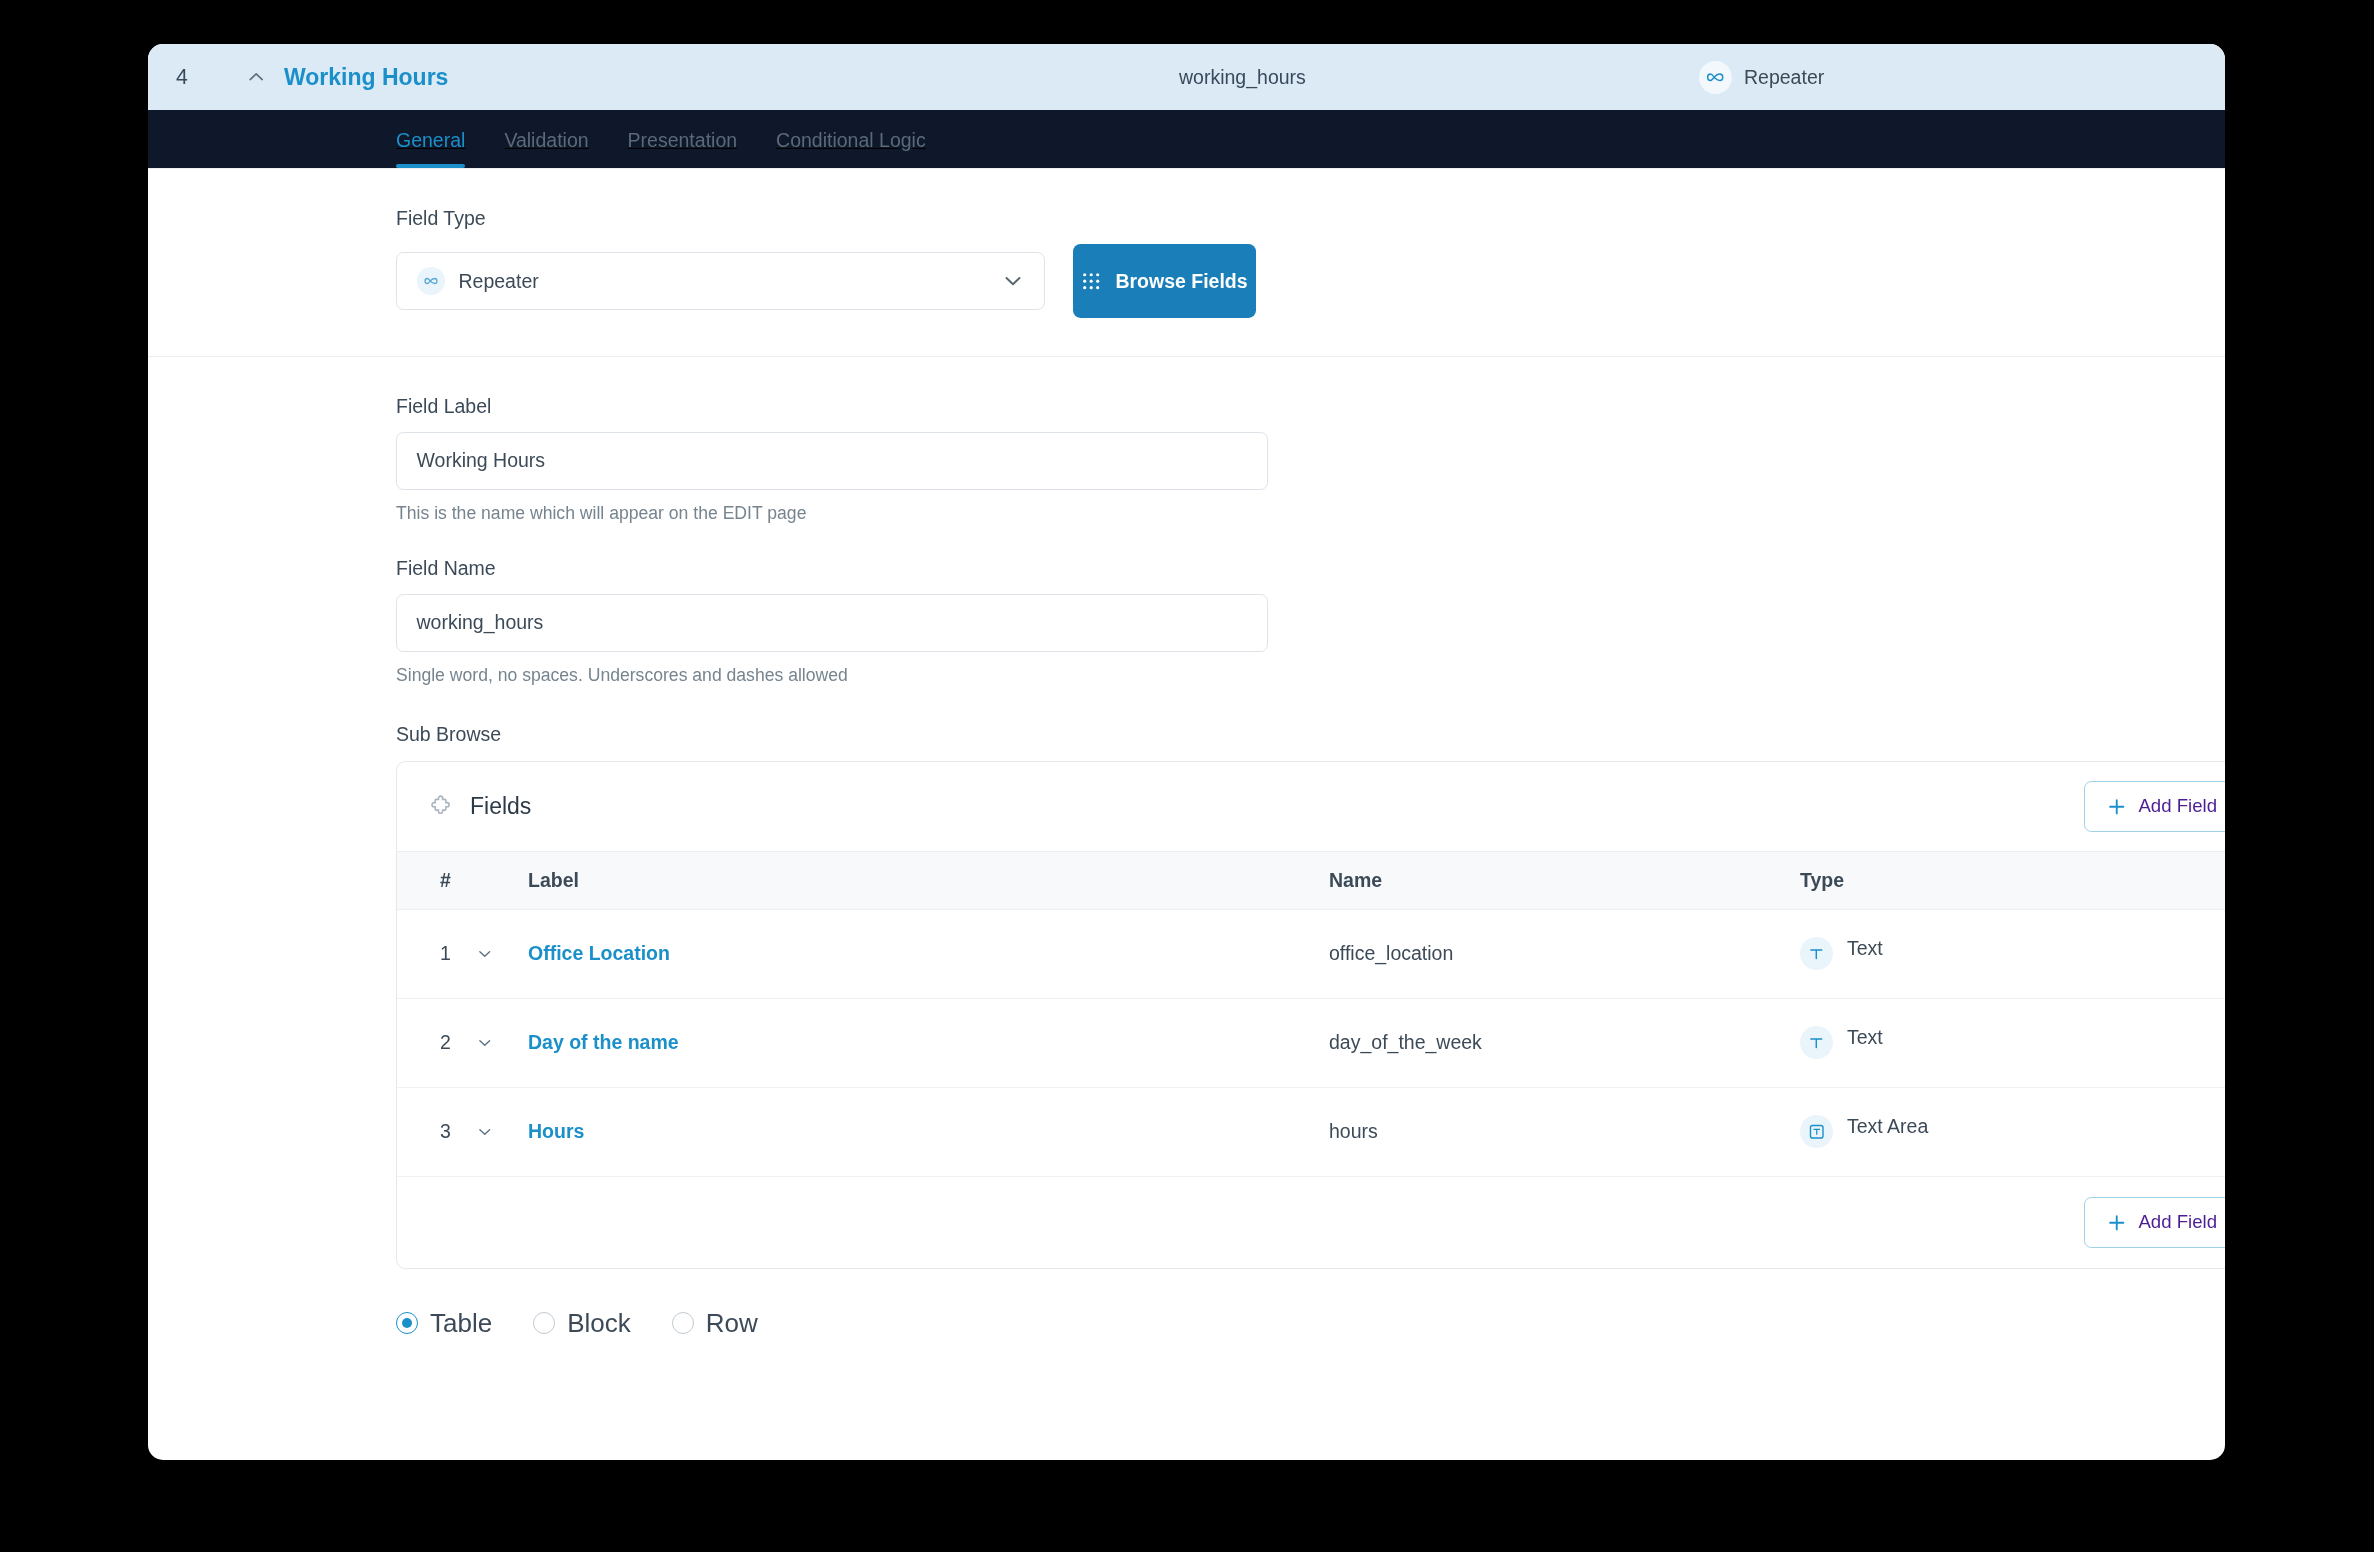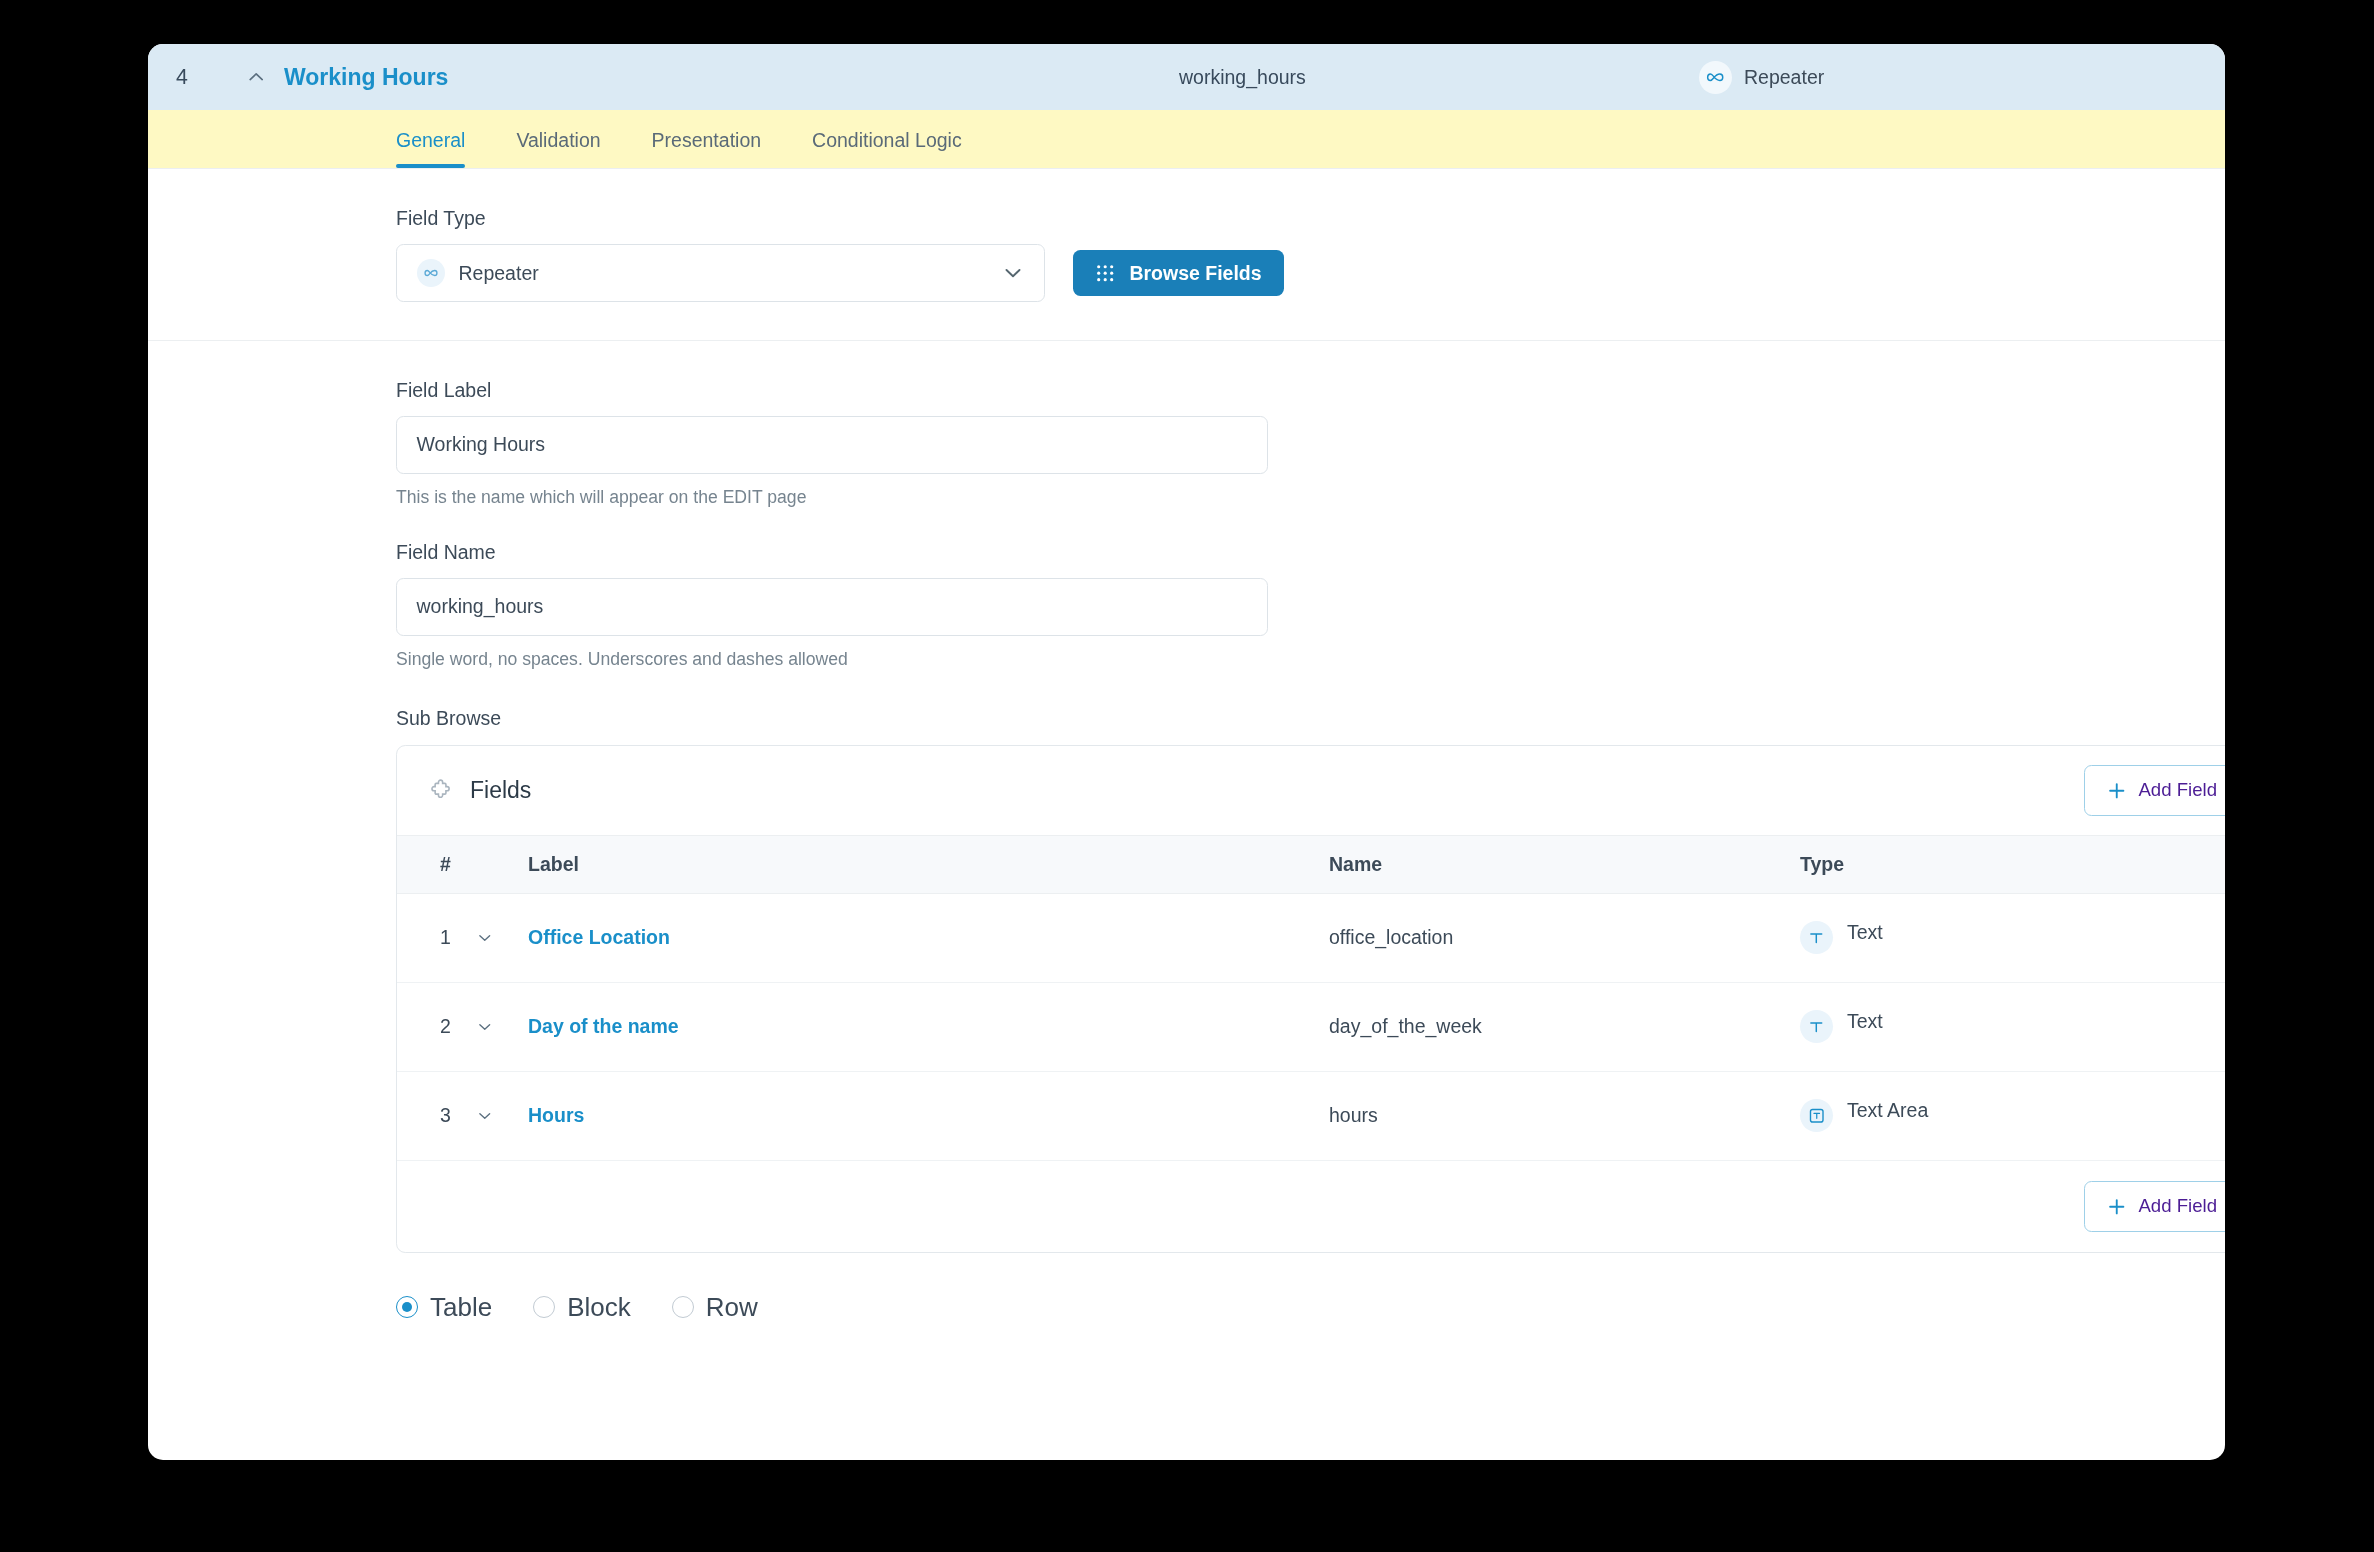--- a/index.html
+++ b/index.html
@@ -78,26 +78,27 @@
     background: #f2f8fc;
     display: flex;
     align-items: center;
     justify-content: center;
   }
   .ph-type-label { font-size: 19.5px; color: #3c4a58; }
 
   
   .tab-bar {
     height: 59px;
-    background: #fef9c3;
+    background: #0f172a;
     border-bottom: 0.9px solid #eceff1;
     display: flex;
     align-items: flex-end;
     padding-left: 248px;
-    gap: 12px;
+    gap: 0;
+    text-decoration: underline;
   }
   .tab {
     position: relative;
     font-size: 19.5px;
     color: #5a6a78;
     padding: 0 0 16px 0;
     margin-right: 39px;
     cursor: pointer;
     white-space: nowrap;
   }
@@ -169,27 +170,27 @@
   .select-value { font-size: 19.5px; color: #3c4a58; }
   .select-chev {
     position: absolute;
     right: 19.5px;
     top: 50%;
     transform: translateY(-50%);
     display: flex;
   }
 
   .btn-primary {
-    height: 46px;
+    height: 74px;
     background: #1a7fb8;
     border-radius: 7.4px;
     display: flex;
     align-items: center;
     gap: 14px;
-    padding: 0 22px;
+    padding: 0 8px;
     color: #ffffff;
     font-size: 19.5px;
     font-weight: bold;
     cursor: pointer;
     border: none;
   }
 
   .hint {
     font-size: 17.6px;
     color: #76848f;

